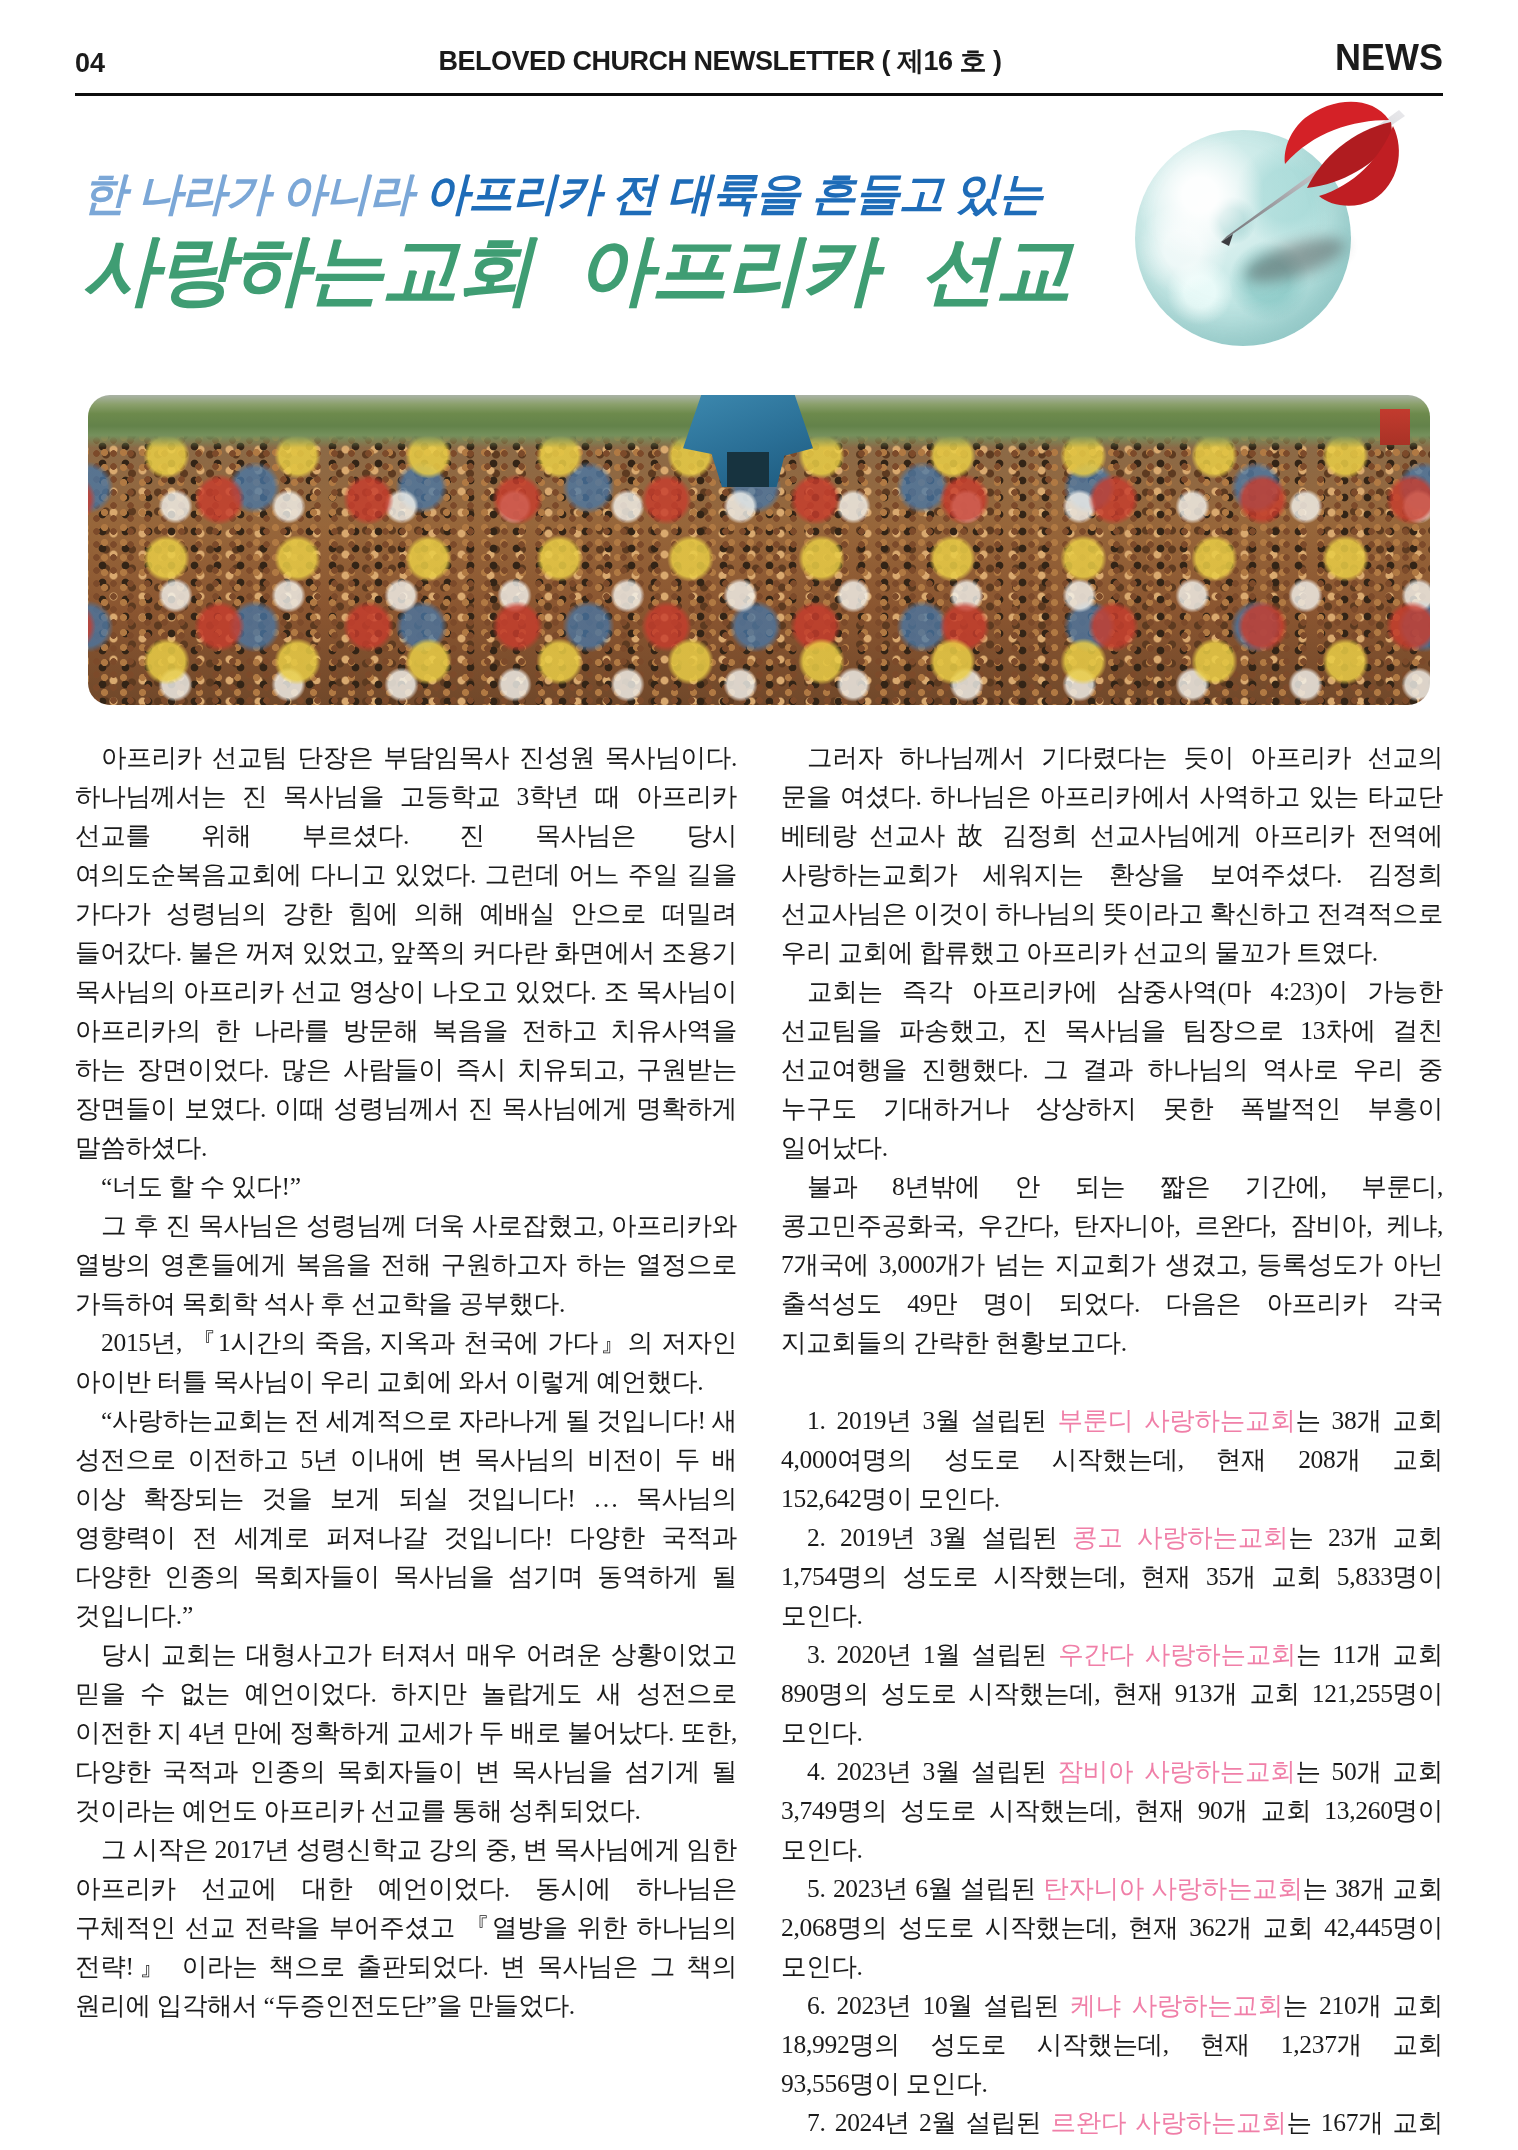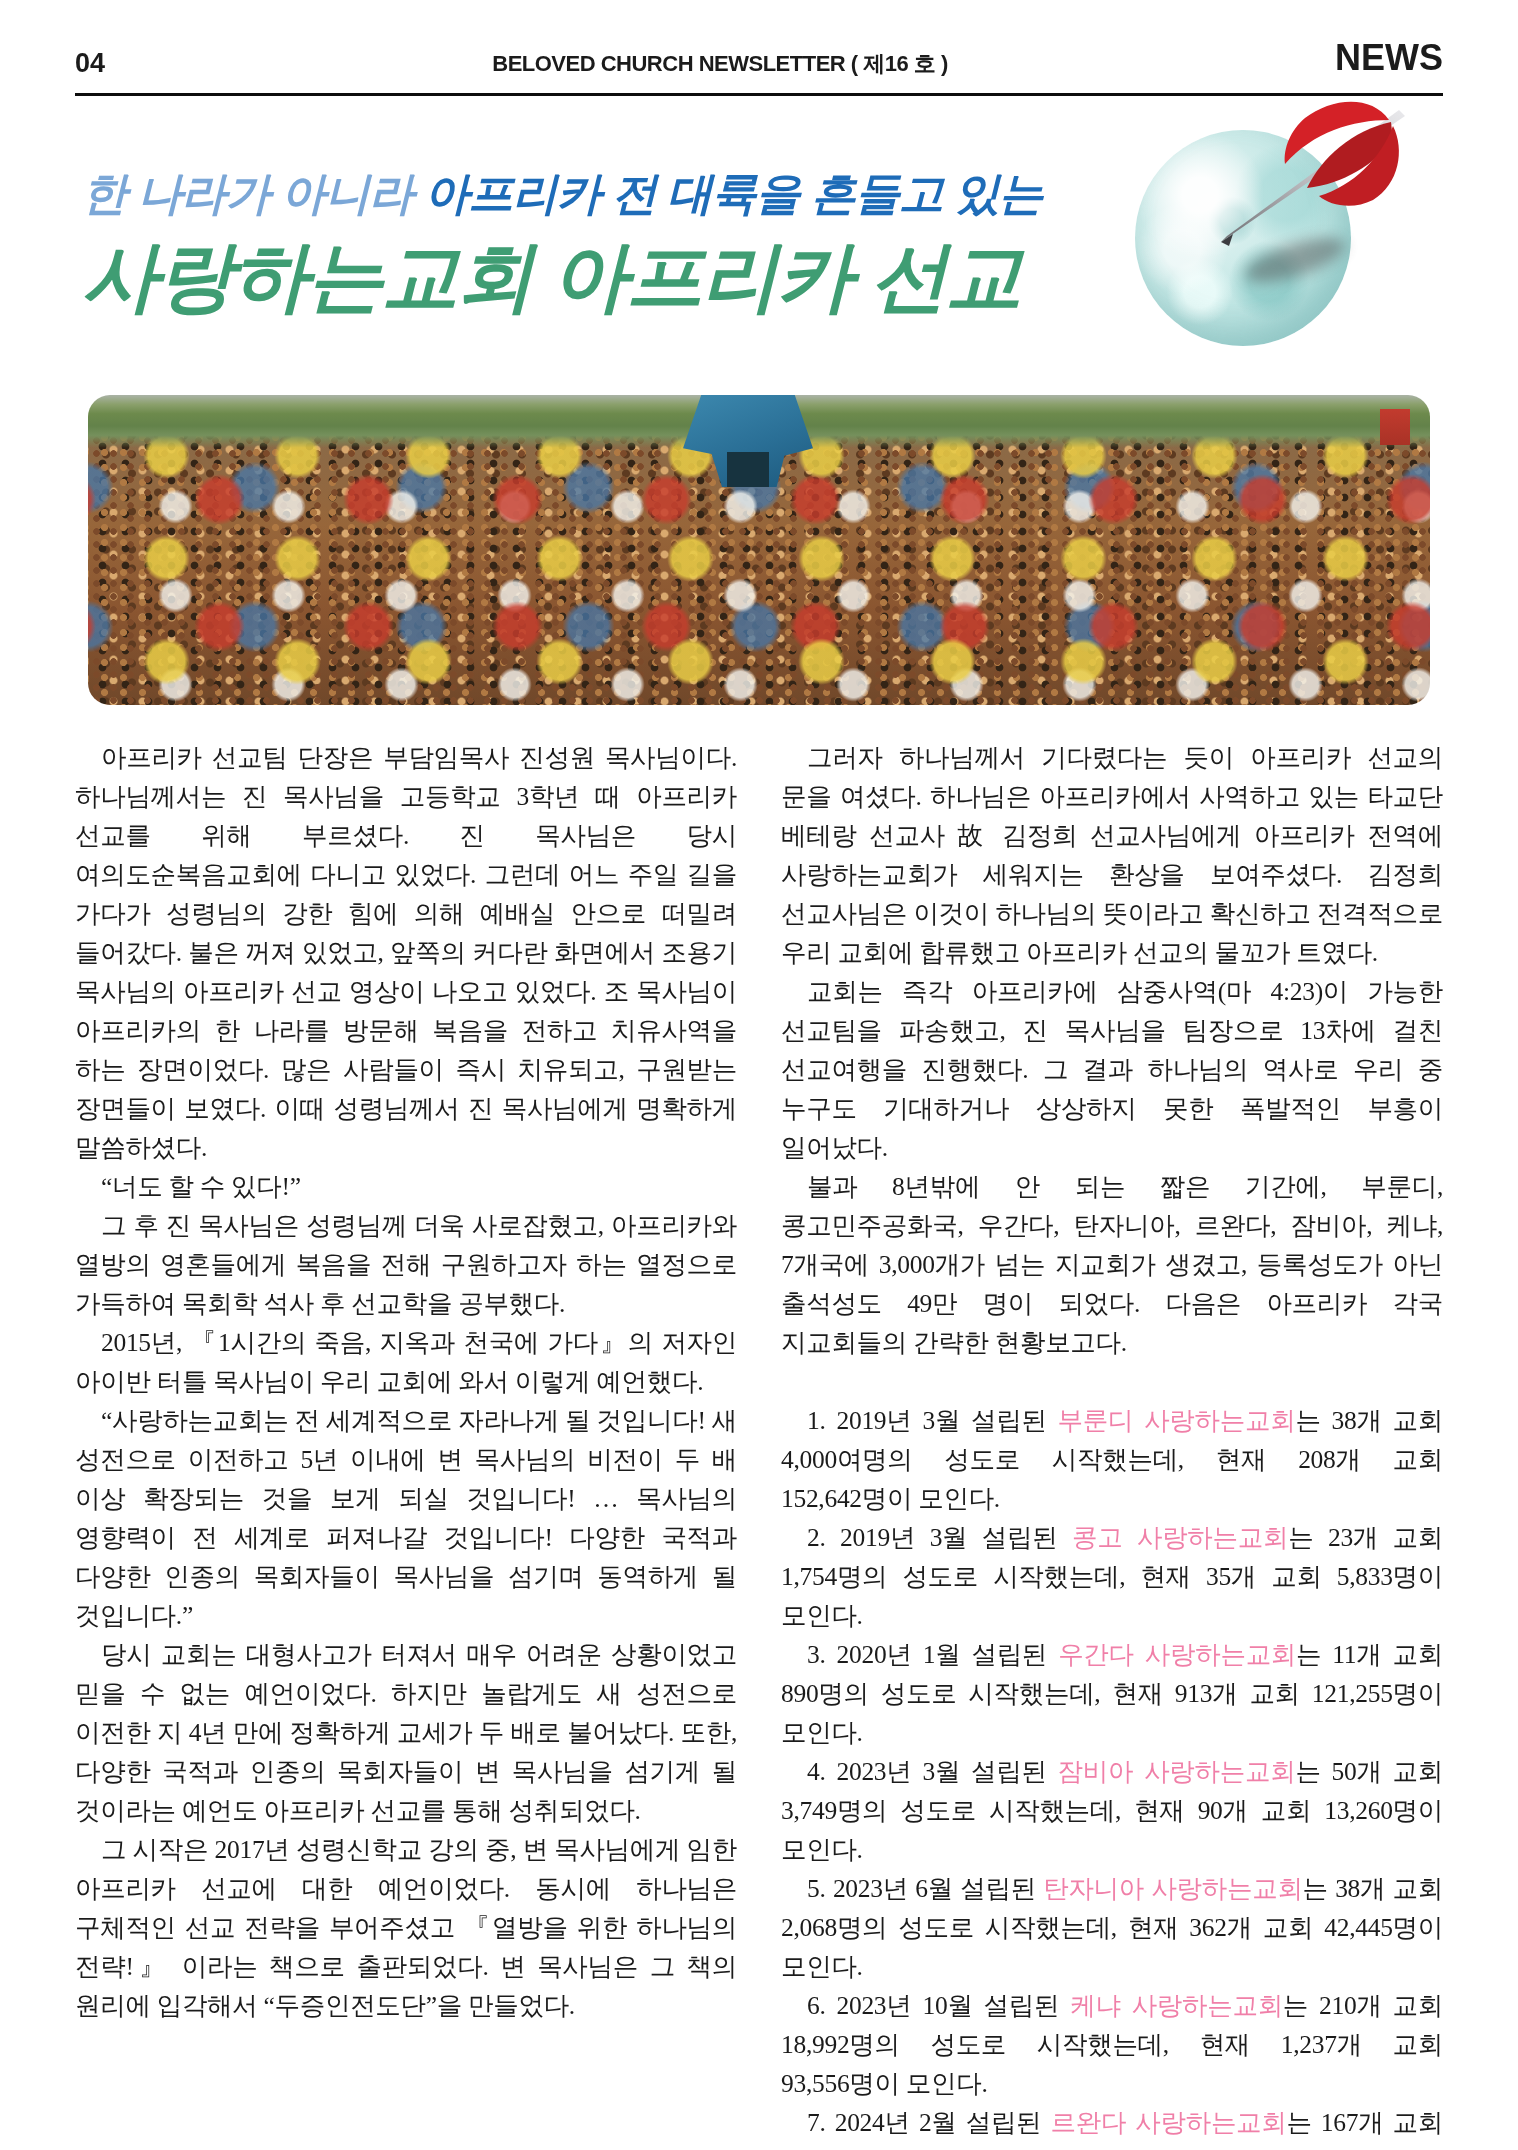--- a/index.html
+++ b/index.html
@@ -13,31 +13,31 @@
   html,body{width:1518px;height:2150px;background:#ffffff;overflow:hidden;
     font-family:"Liberation Serif", serif;color:var(--ink);}
   .sheet{position:relative;width:1518px;height:2150px;background:#fff;}
 
   
   .masthead{position:absolute;left:75px;top:36px;width:1368px;height:60px;
     display:flex;align-items:flex-end;justify-content:space-between;
     border-bottom:3px solid #0d0d0d;padding-bottom:14px;
     font-family:"Liberation Sans", sans-serif;font-weight:bold;}
   .masthead .page-no{font-size:27px;letter-spacing:0;}
-  .masthead .mast-title{font-size:22px;letter-spacing:-0.5px;}
+  .masthead .mast-title{font-size:27px;letter-spacing:-0.5px;}
   .masthead .mast-section{font-size:36px;}
 
   
   .headline{position:absolute;left:82px;top:168px;width:1050px;
     font-family:"Liberation Sans", sans-serif;}
   .kicker{font-size:45px;font-weight:bold;letter-spacing:-1px;line-height:1.15;font-style:italic;}
   .kicker .light{color:var(--kicker-light);}
   .kicker .dark{color:var(--kicker-dark);}
   .main-title{margin-top:16px;font-size:77px;font-weight:bold;font-style:italic;
-    color:var(--title-green);letter-spacing:-2px;line-height:1.05;}
+    color:var(--title-green);letter-spacing:-2px;line-height:1.05;font-family:Liberation Mono, monospace;}
 
   
   .globe-wrap{position:absolute;left:1125px;top:92px;width:300px;height:230px;}
   .globe{position:absolute;left:10px;top:38px;width:216px;height:216px;border-radius:50%;
     background:
       radial-gradient(circle at 30% 30%, rgba(255,255,255,.95) 0 8%, transparent 30%),
       radial-gradient(circle at 22% 55%, rgba(255,255,255,.65) 0 9%, transparent 22%),
       radial-gradient(circle at 45% 42%, rgba(120,190,188,.55) 0 7%, transparent 14%),
       radial-gradient(circle at 62% 70%, rgba(125,195,192,.6) 0 10%, transparent 20%),
       radial-gradient(circle at 30% 75%, rgba(236,252,250,.9) 0 7%, transparent 15%),

